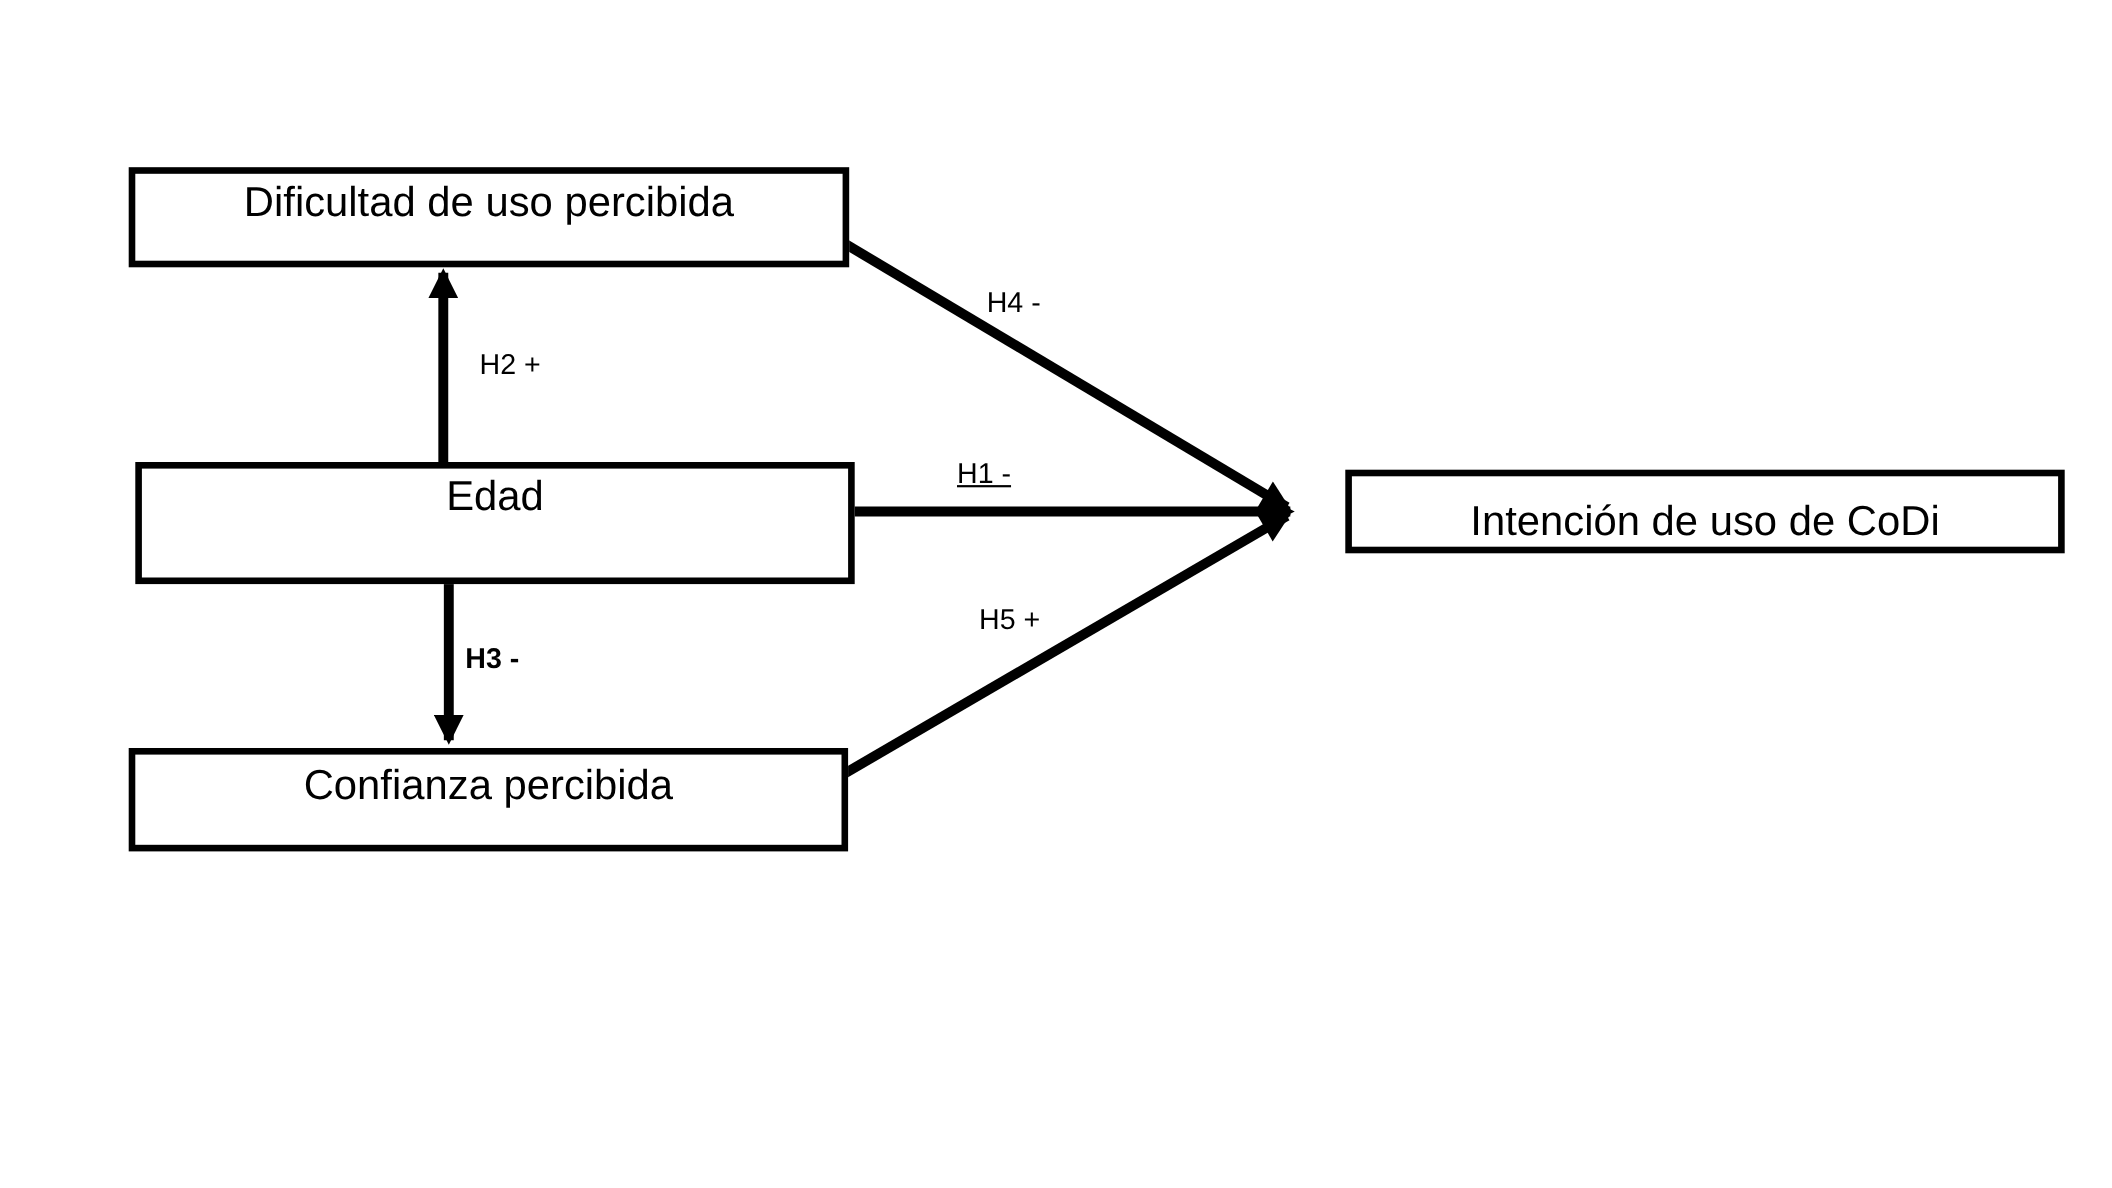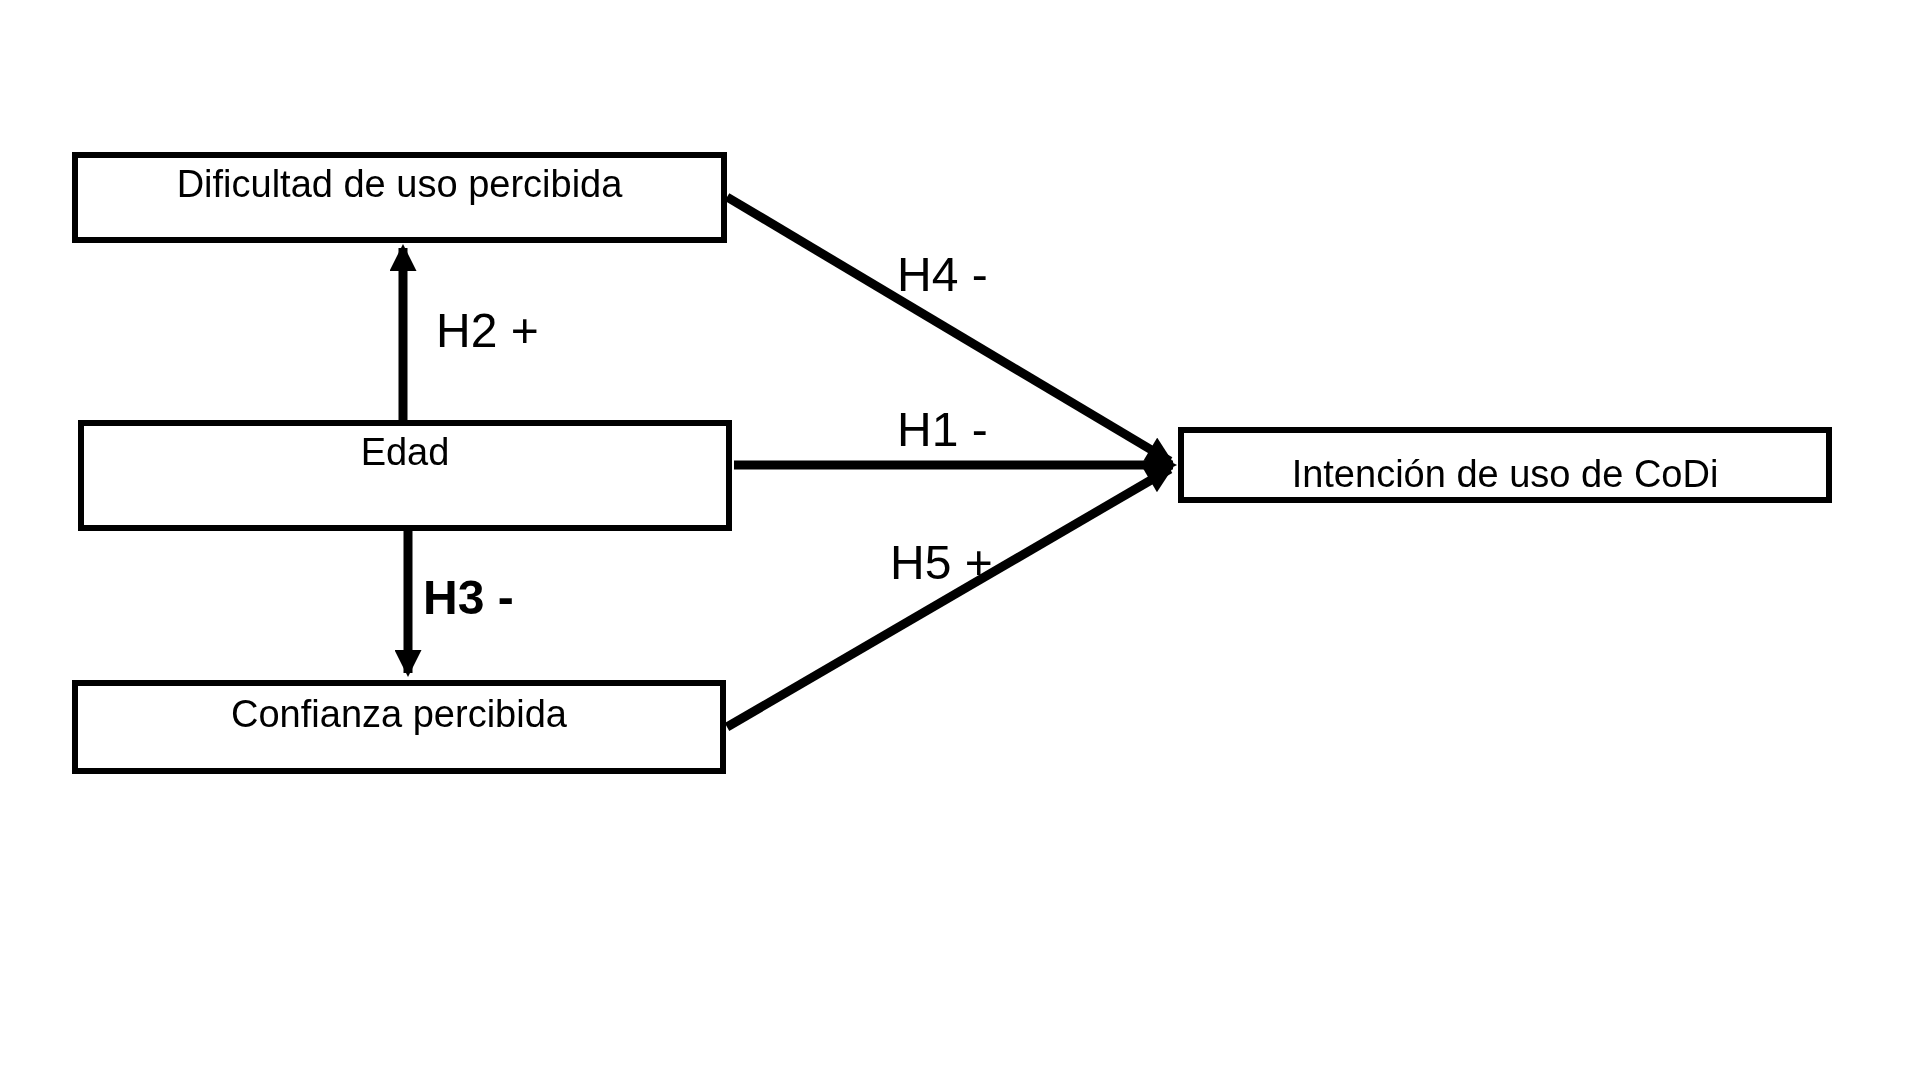--- a/index.html
+++ b/index.html
@@ -37,34 +37,35 @@
     position: absolute;
     box-sizing: border-box;
     background: #ffffff;
     border: 6px solid #000000;
     display: flex;
     justify-content: center;
     align-items: flex-start;
     font-size: 38px;
     line-height: 42px;
     white-space: nowrap;
+    margin-left: 45px;
   }
   .n-dificultad { left: 72px;   top: 152px; width: 655px; height: 91px; padding-top: 5px; }
   .n-edad       { left: 78px;   top: 420px; width: 654px; height: 111px; padding-top: 5px; }
   .n-confianza  { left: 72px;   top: 680px; width: 654px; height: 94px; padding-top: 7px; }
   .n-intencion  { left: 1178px; top: 427px; width: 654px; height: 76px; padding-top: 20px; }
   .edge-label {
     position: absolute;
-    font-size: 48px;
+    font-size: 26px;
     line-height: 42px;
     white-space: pre;
   }
   .l-h2 { left: 420px; top: 310px; margin-left: 16px; }
   .l-h3 { left: 423px; top: 577px; font-weight: bold; }
-  .l-h1 { left: 897px; top: 409px; }
+  .l-h1 { left: 870px; top: 409px; text-decoration: underline; }
   .l-h4 { left: 897px; top: 254px; }
   .l-h5 { left: 890px; top: 542px; text-align: center; }
 </style>
 </head>
 <body>
 
 <div class="canvas">
 
   <svg class="edges-layer" width="1920" height="1080" viewBox="0 0 1920 1080">
     <defs>

